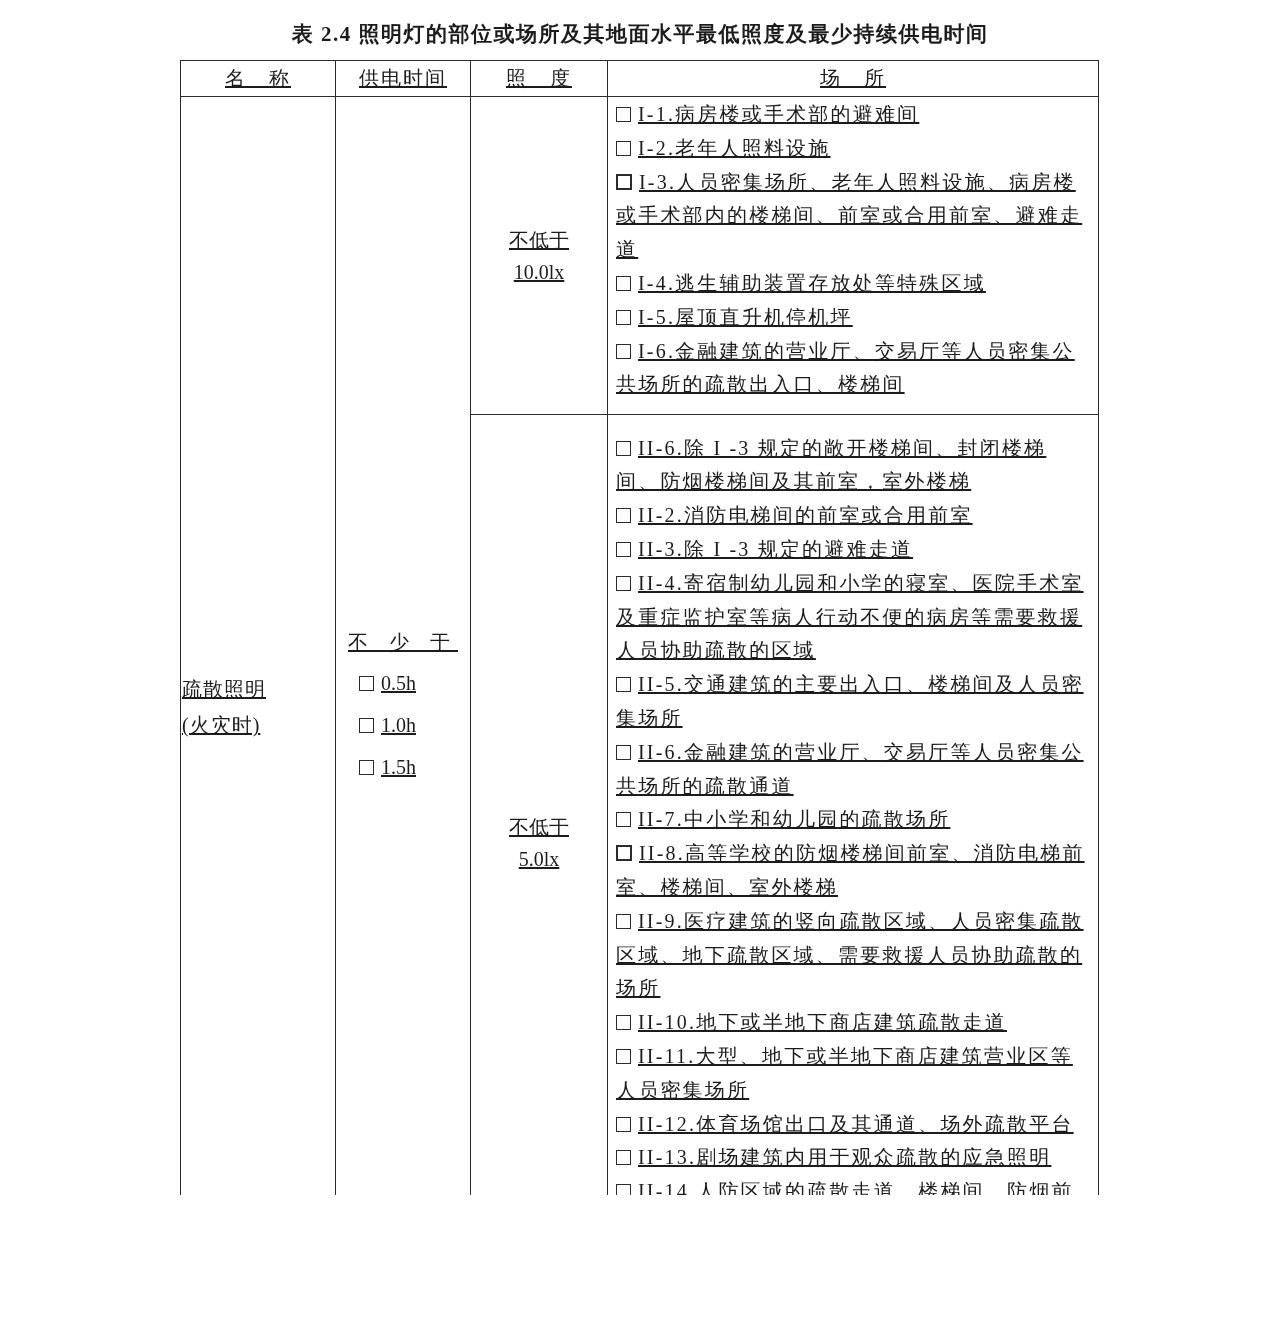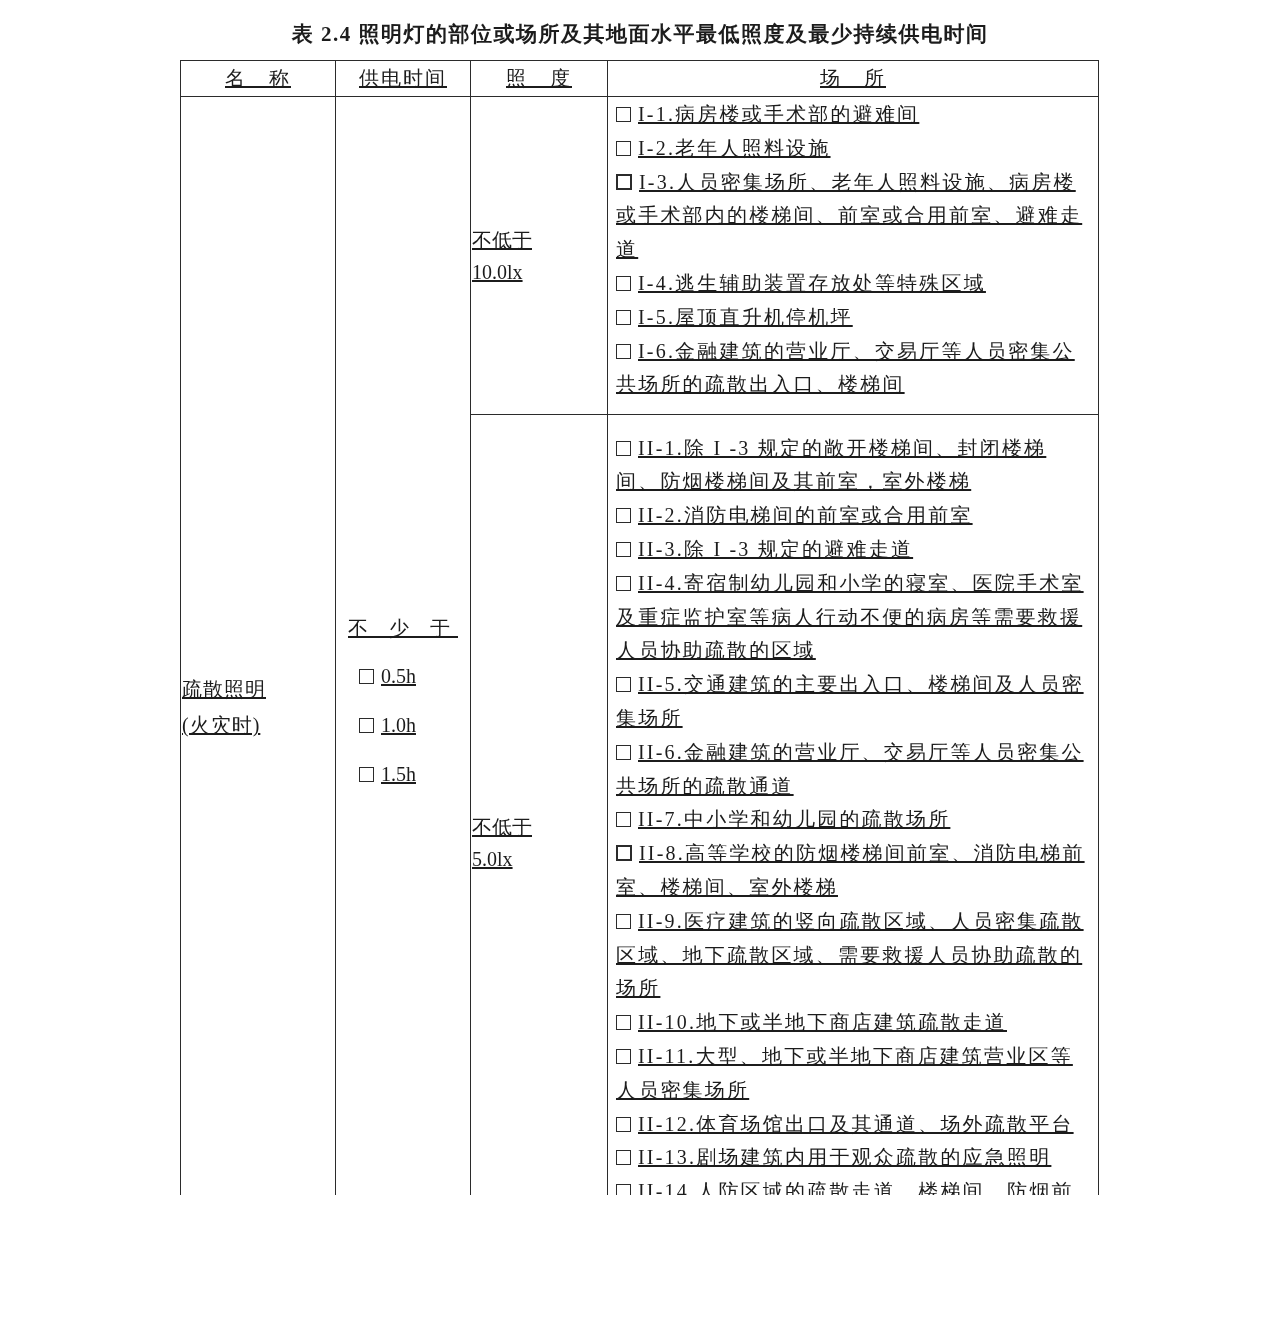--- a/index.html
+++ b/index.html
@@ -21,22 +21,22 @@
     border:1.6px solid #2b2b2b;
     font-size:20px;
     font-weight:normal;
     vertical-align:middle;
     text-decoration:underline;
   }
   th.hdr{height:33px;text-align:center;letter-spacing:2px;}
   td.name-cell{line-height:36px;letter-spacing:1px;}
   td.supply-cell{text-align:center;}
   .supply-label{letter-spacing:8px;line-height:36px;margin-bottom:4px;}
-  .supply-option{line-height:37px;text-align:left;display:block;margin:12px auto;width:88px;white-space:nowrap;}
-  td.illu-cell{text-align:left;line-height:32px;}
+  .supply-option{line-height:37px;text-align:left;display:block;margin:5px auto;width:88px;white-space:nowrap;}
+  td.illu-cell{text-align:center;line-height:32px;}
   td.places{
     vertical-align:top;text-align:left;
     padding:1px 8px 12px 8px;
     line-height:33.8px;
     letter-spacing:2.2px;
   }
   td.places.sec1{height:301px;}
   td.places.sec2{height:842px;}
   td.places.sec3{height:30px;}
   .checkbox{
@@ -97,21 +97,21 @@
             <div class="place-item"><span class="checkbox"></span><span class="item-text">I-5.屋顶直升机停机坪</span></div>
             <div class="place-item"><span class="checkbox"></span><span class="item-text">I-6.金融建筑的营业厅、交易厅等人员密集公共场所的疏散出入口、楼梯间</span></div>
           </td>
       </tr>
       <tr>
         <td class="illu-cell">
           <div>不低于</div>
           <div>5.0lx</div>
         </td>
         <td class="places sec2">
-            <div class="place-item"><span class="checkbox"></span><span class="item-text">II-1.除 I -3 规定的敞开楼梯间、封闭楼梯间、防烟楼梯间及其前室，室外楼梯</span></div>
+            <div class="place-item"><span class="checkbox"></span><span class="item-text">II-6.除 I -3 规定的敞开楼梯间、封闭楼梯间、防烟楼梯间及其前室，室外楼梯</span></div>
             <div class="place-item"><span class="checkbox"></span><span class="item-text">II-2.消防电梯间的前室或合用前室</span></div>
             <div class="place-item"><span class="checkbox"></span><span class="item-text">II-3.除 I -3 规定的避难走道</span></div>
             <div class="place-item"><span class="checkbox"></span><span class="item-text">II-4.寄宿制幼儿园和小学的寝室、医院手术室及重症监护室等病人行动不便的病房等需要救援人员协助疏散的区域</span></div>
             <div class="place-item"><span class="checkbox"></span><span class="item-text">II-5.交通建筑的主要出入口、楼梯间及人员密集场所</span></div>
             <div class="place-item"><span class="checkbox"></span><span class="item-text">II-6.金融建筑的营业厅、交易厅等人员密集公共场所的疏散通道</span></div>
             <div class="place-item"><span class="checkbox"></span><span class="item-text">II-7.中小学和幼儿园的疏散场所</span></div>
             <div class="place-item"><span class="checkbox bold"></span><span class="item-text">II-8.高等学校的防烟楼梯间前室、消防电梯前室、楼梯间、室外楼梯</span></div>
             <div class="place-item"><span class="checkbox"></span><span class="item-text">II-9.医疗建筑的竖向疏散区域、人员密集疏散区域、地下疏散区域、需要救援人员协助疏散的场所</span></div>
             <div class="place-item"><span class="checkbox"></span><span class="item-text">II-10.地下或半地下商店建筑疏散走道</span></div>
             <div class="place-item"><span class="checkbox"></span><span class="item-text">II-11.大型、地下或半地下商店建筑营业区等人员密集场所</span></div>

